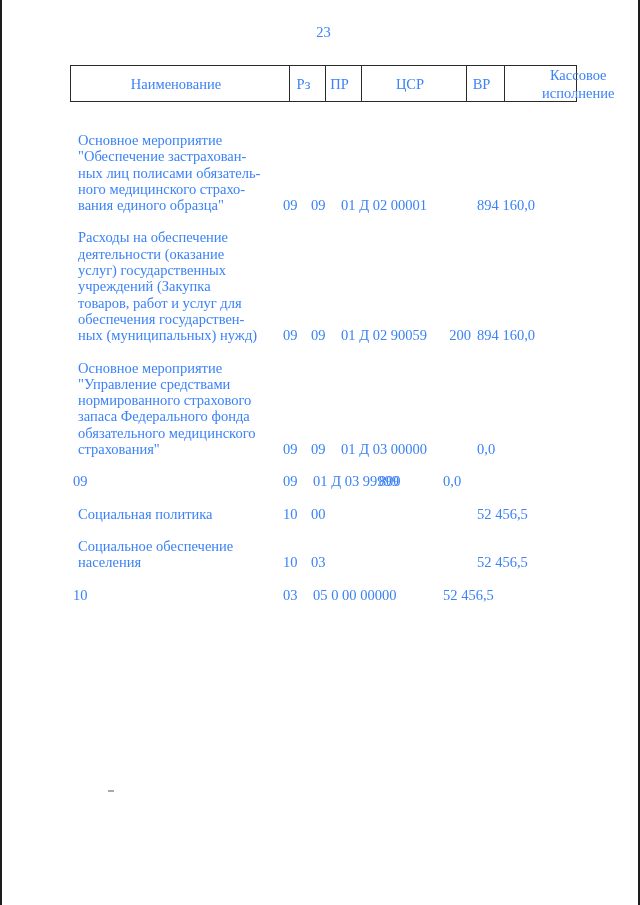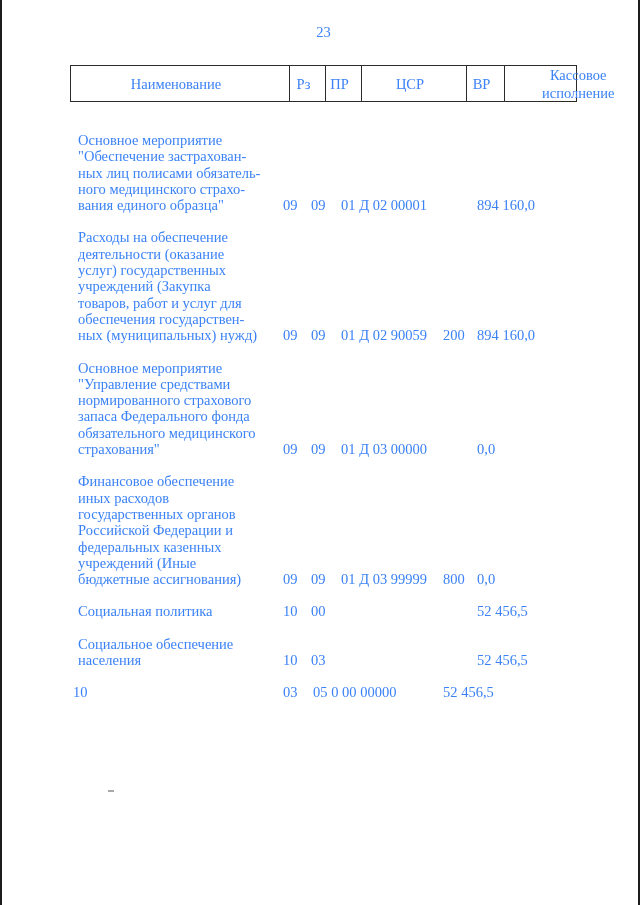--- a/index.html
+++ b/index.html
@@ -62,21 +62,21 @@
   .row {
     display: grid;
     grid-template-columns: 210px 28px 28px 107px 34px auto;
     align-items: end;
     margin-bottom: 16px;
   }
   .cell-name { padding-left: 8px; white-space: pre-line; }
   .cell-rz   { padding-left: 3px; }
   .cell-pr   { padding-left: 3px; }
   .cell-csr  { padding-left: 5px; white-space: nowrap; }
-  .cell-vr   { white-space: nowrap; }
+  .cell-vr   { white-space: nowrap; text-align: center; }
   .cell-cash { text-align: left; white-space: nowrap; }
 </style>
 </head>
 <body>
 
 <div class="page">
   <div class="scan-edge left"></div>
   <div class="scan-edge right"></div>
   <div class="scan-artifact"></div>
 
@@ -130,27 +130,20 @@
 обязательного медицинского
 страхования"</div>
         <div class="cell-rz">09</div>
         <div class="cell-pr">09</div>
         <div class="cell-csr">01 Д 03 00000</div>
         <div class="cell-vr"></div>
         <div class="cell-cash">0,0</div>
       </div>
 
       <div class="row">
-        <div class="cell-name">Финансовое обеспечение
-иных расходов
-государственных органов
-Российской Федерации и
-федеральных казенных
-учреждений (Иные
-бюджетные ассигнования)</div>
         <div class="cell-rz">09</div>
         <div class="cell-pr">09</div>
         <div class="cell-csr">01 Д 03 99999</div>
         <div class="cell-vr">800</div>
         <div class="cell-cash">0,0</div>
       </div>
 
       <div class="row">
         <div class="cell-name">Социальная политика</div>
         <div class="cell-rz">10</div>

